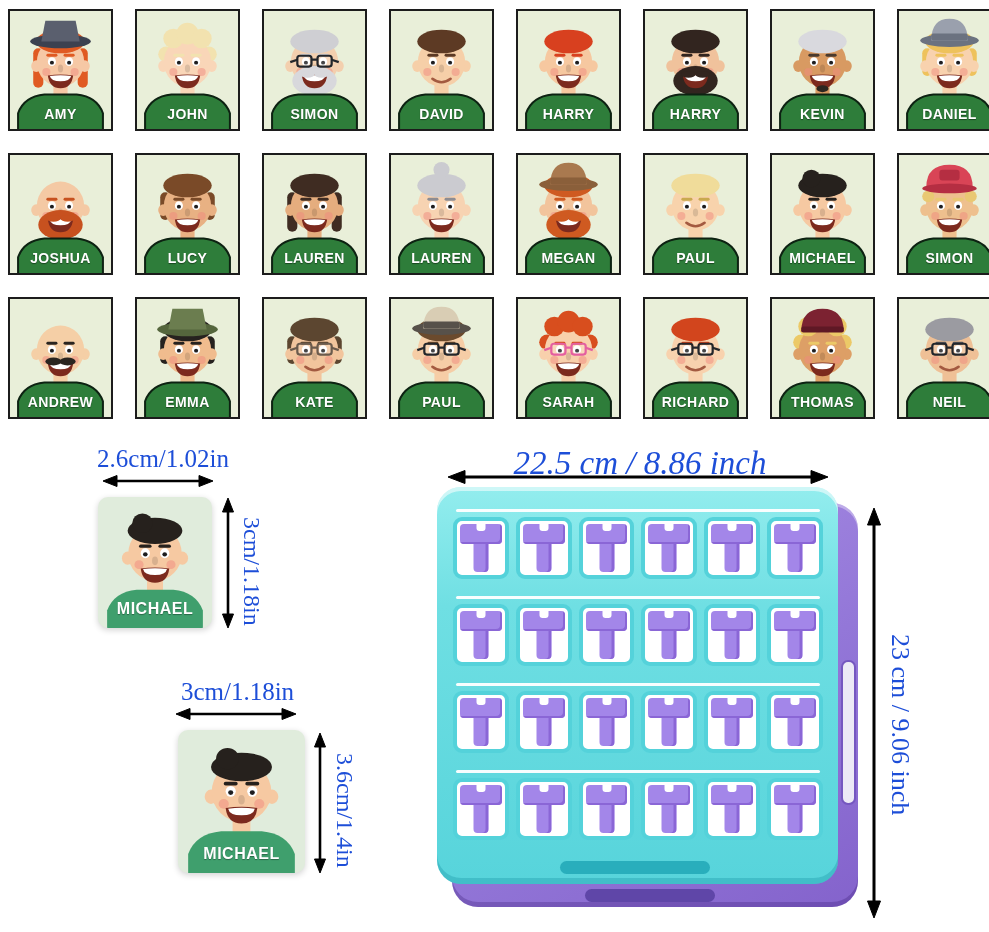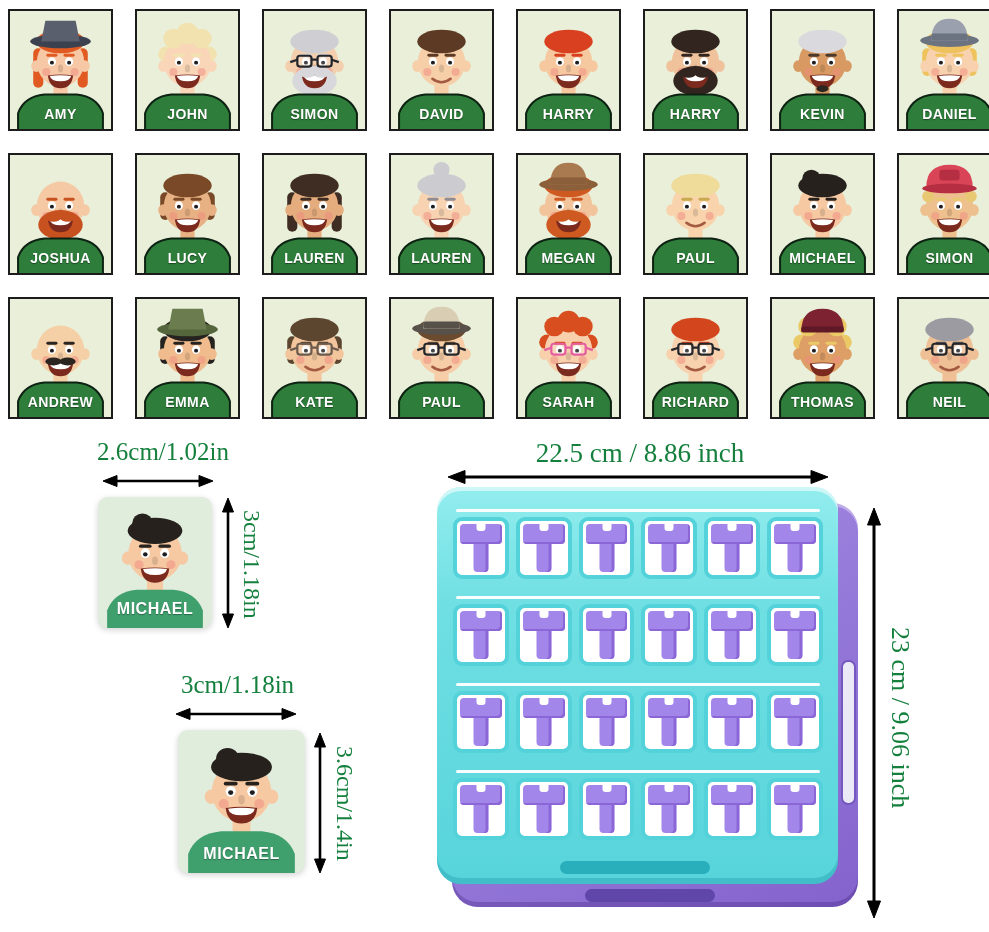--- a/index.html
+++ b/index.html
@@ -16,27 +16,27 @@
   
   .mini-card{position:absolute;border-radius:10px;background:#e0ecdc;overflow:hidden;
     box-shadow:0 2px 6px rgba(0,0,0,.18);}
   .mini-card svg{position:absolute;inset:0;width:100%;height:100%;}
   .mini-name{position:absolute;left:0;right:0;bottom:10px;text-align:center;
     font-weight:bold;font-size:16px;letter-spacing:.5px;color:#fff;
     text-shadow:0 1px 1px rgba(0,0,0,.35);}
   #mini1{left:98px;top:497px;width:114px;height:131px;}
   #mini2{left:178px;top:730px;width:127px;height:143px;}
   
-  .dim-label{position:absolute;font-family:"Liberation Serif",serif;color:#15803d;text-align:center;}
+  .dim-label{position:absolute;font-family:"Liberation Serif",serif;color:#1d4ed8;text-align:center;margin-top:7px;}
   .dim-label.vertical{writing-mode:vertical-rl;}
   #lbl-sd1-w{left:78px;top:438px;width:170px;font-size:25px;}
   #lbl-sd1-h{left:233px;top:494px;width:32px;height:140px;font-size:24px;}
   #lbl-sd2-w{left:155px;top:671px;width:165px;font-size:25px;}
   #lbl-sd2-h{left:326px;top:729px;width:32px;height:148px;font-size:24px;}
-  #lbl-board-w{left:480px;top:438px;width:320px;font-size:27px;}
+  #lbl-board-w{left:480px;top:438px;width:320px;font-size:33px;font-style:italic;}
   #lbl-board-h{left:879px;top:596px;width:36px;height:244px;font-size:26px;}
   
   .arrow{position:absolute;}
   .arrow polygon,.arrow line{fill:#000;stroke:#000;}
   
   #purpleTray{position:absolute;left:452px;top:503px;width:406px;height:404px;border-radius:26px;
     background:linear-gradient(150deg,#ab90e6 0%,#9377d8 55%,#8463cc 100%);
     box-shadow:inset 0 3px 0 rgba(255,255,255,.35), inset 0 -5px 0 rgba(60,30,120,.3);}
   #purplePill{position:absolute;left:585px;top:889px;width:130px;height:13px;border-radius:7px;background:#5f46a8;}
   #scoreWindow{position:absolute;left:841px;top:660px;width:15px;height:145px;border-radius:7px;

